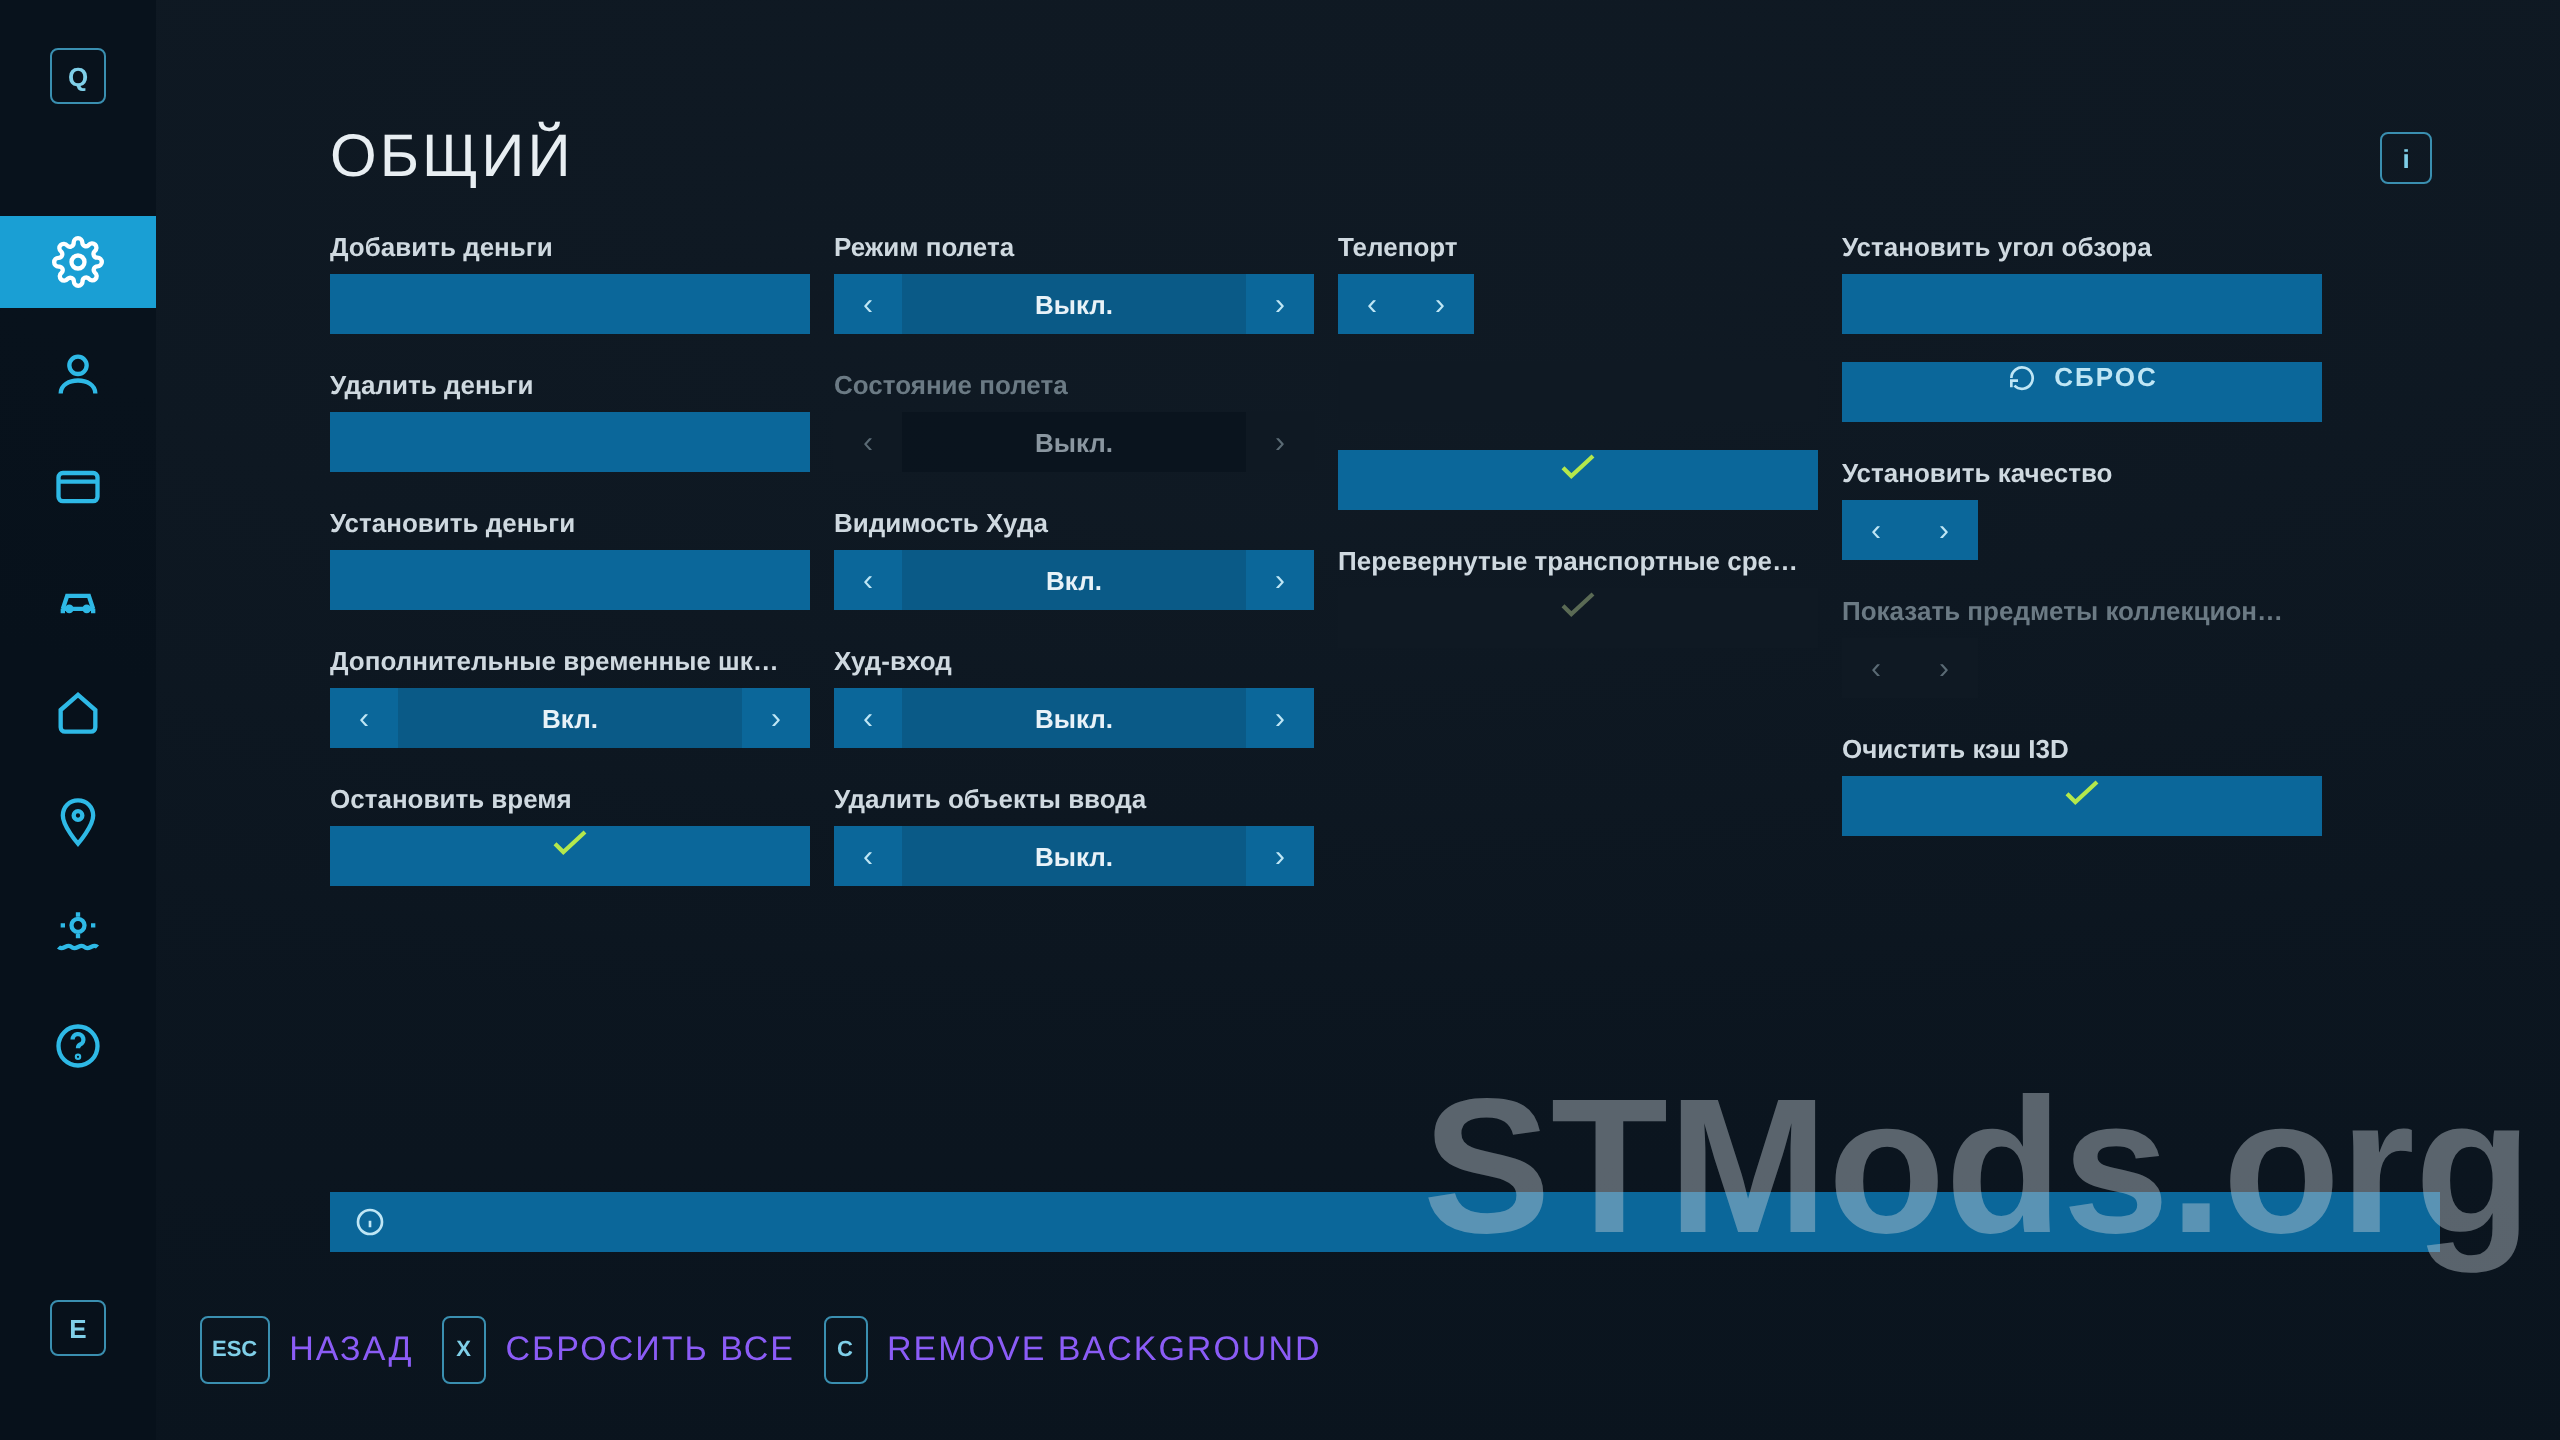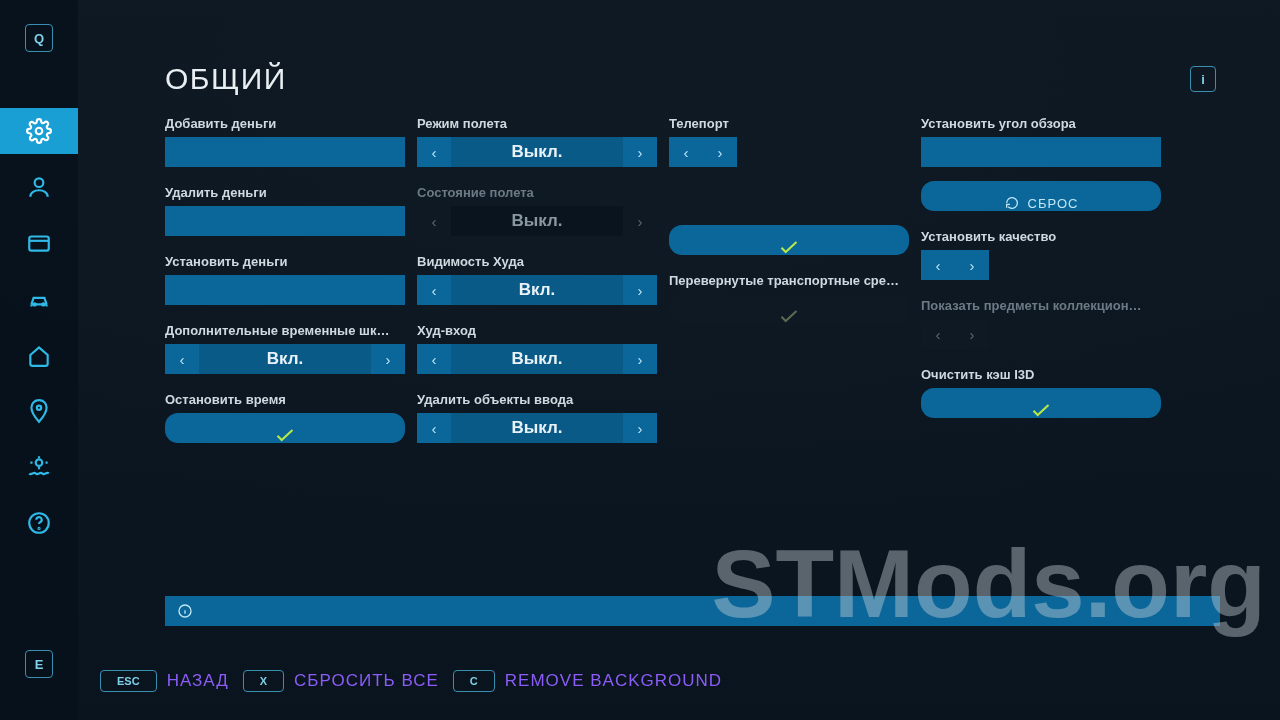--- a/index.html
+++ b/index.html
@@ -68,27 +68,27 @@
   }
   .selector .arrow {
     width: 34px; background: #0b679a;
     display: flex; align-items: center; justify-content: center;
     color: #bfe6f5; font-size: 15px; cursor: pointer;
   }
   .selector .arrow.dark { background: rgba(15,25,35,0.9); color: #5a6a74; }
   .selector .center {
     flex: 1; background: #0a5a87;
     display: flex; align-items: center; justify-content: center;
-    color: #e8f2f8; font-size: 17px; font-weight: 600;
+    color: #e8f2f8; font-size: 13px; font-weight: 600;
   }
   .selector .center.dark { background: rgba(10,20,30,0.92); color: #8a96a0; }
   .action-btn {
     height: 30px; background: #0b679a; margin-bottom: 14px;
-    display: flex; align-items: flex-end; justify-content: center;
-    color: #e8f2f8; font-size: 13px; font-weight: 400; cursor: pointer; border-radius: 13px;
+    display: flex; align-items: flex-start; justify-content: center;
+    color: #e8f2f8; font-size: 13px; font-weight: 700; cursor: pointer;
   }
   .action-btn.icon svg { width: 20px; height: 16px; }
   .action-btn.reset { color: #bfe6f5; gap: 8px; letter-spacing: 1px; }
   .action-btn.dark { background: rgba(15,25,35,0.9); }
   .check { stroke: #b4e84c; stroke-width: 2.5; fill: none; }
   .check.dim { stroke: #5a6a54; }
   
   .info-strip {
     position: absolute; left: 165px; bottom: 94px; right: 60px;
     height: 30px; background: #0b679a;
@@ -99,21 +99,21 @@
   
   .footer {
     position: absolute; left: 98px; bottom: 26px;
     display: flex; gap: 10px; align-items: center;
   }
   .foot-btn {
     display: flex; align-items: center; gap: 10px;
     padding: 2px 2px; cursor: pointer;
   }
   .foot-btn .key {
-    height: 22px; padding: 0 16px; min-width: 22px;
+    height: 34px; padding: 0 5px; min-width: 22px;
     border: 1.5px solid #3a8fb0; border-radius: 4px;
     display: flex; align-items: center; justify-content: center;
     color: #7fcfe8; font-size: 11px; font-weight: 600;
   }
   .foot-btn .lbl {
     color: #8b5cf6; font-size: 17px; font-weight: 400; letter-spacing: 1px;
   }
   
   .watermark {
     position: absolute; right: 14px; bottom: 88px;

